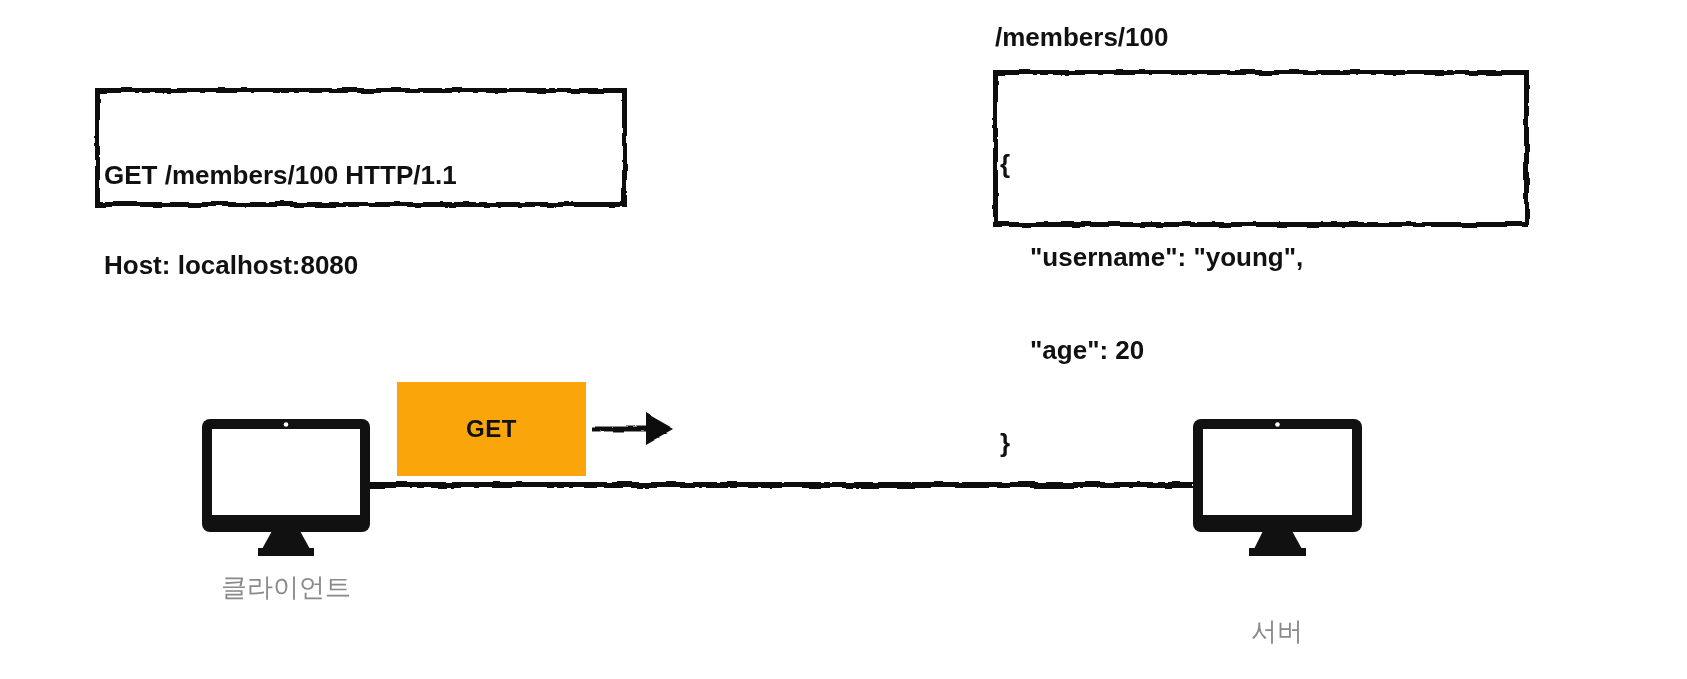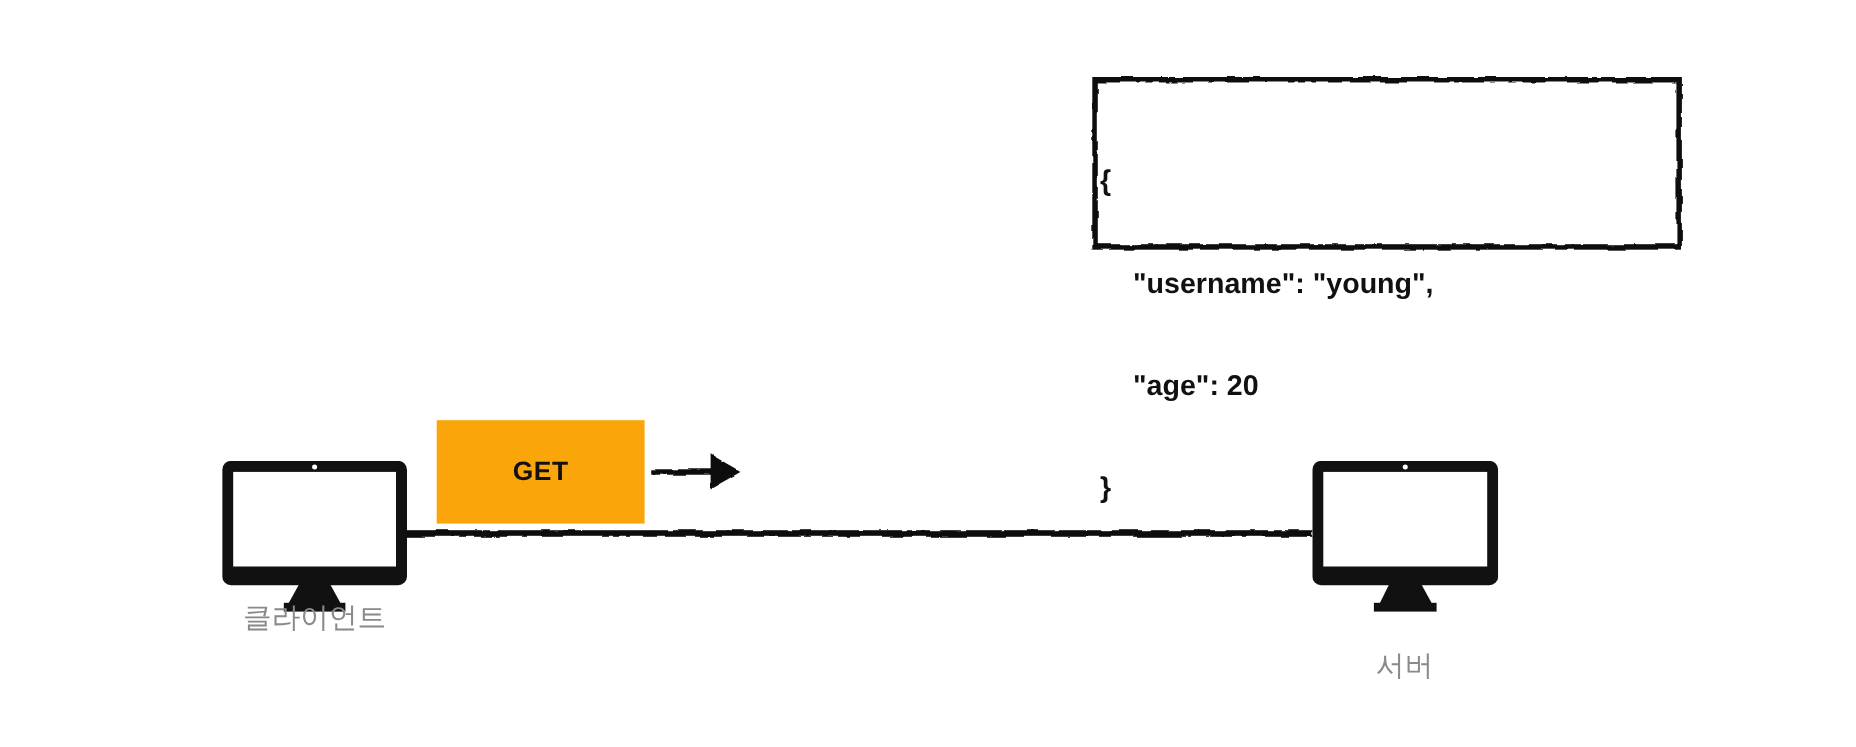--- a/index.html
+++ b/index.html
@@ -72,21 +72,21 @@
     background: var(--ink, #111111);
     filter: url(#roughen);
   }
 
   .monitor { position: absolute; }
   .client-monitor { left: 202px; top: 419px; }
   .server-monitor { left: 1193px; top: 419px; }
 
   .node-label {
     position: absolute;
-    top: 544px;
+    top: 570px;
     width: 220px;
     text-align: center;
     font-size: 26px;
     color: var(--muted-label, #8A8A8A);
   }
   .client-label { left: 176px; }
   .server-label { left: 1167px; margin-top: 44px; }
 
   .defs-svg { position: absolute; width: 0; height: 0; }
 </style>
@@ -97,21 +97,29 @@
 
   <svg class="defs-svg" aria-hidden="true">
     <defs>
       <filter id="roughen" x="-10%" y="-10%" width="120%" height="120%">
         <feTurbulence type="fractalNoise" baseFrequency="0.045" numOctaves="3" seed="7" result="noise"></feTurbulence>
         <feDisplacementMap in="SourceGraphic" in2="noise" scale="5" xChannelSelector="R" yChannelSelector="G"></feDisplacementMap>
       </filter>
     </defs>
   </svg>
 
+  <div class="box request-box">
+    <div class="sketch-frame"></div>
+    <div class="box-text">
+      <div>GET /members/100 HTTP/1.1</div>
+      <div>Host: localhost:8080</div>
+    </div>
+  </div>
 
+  <div class="path-label">/members/100</div>
 
   <div class="box response-box">
     <div class="sketch-frame"></div>
     <div class="box-text">
       <div>{</div>
       <div class="indent">"username": "young",</div>
       <div class="indent">"age": 20</div>
       <div>}</div>
     </div>
   </div>

